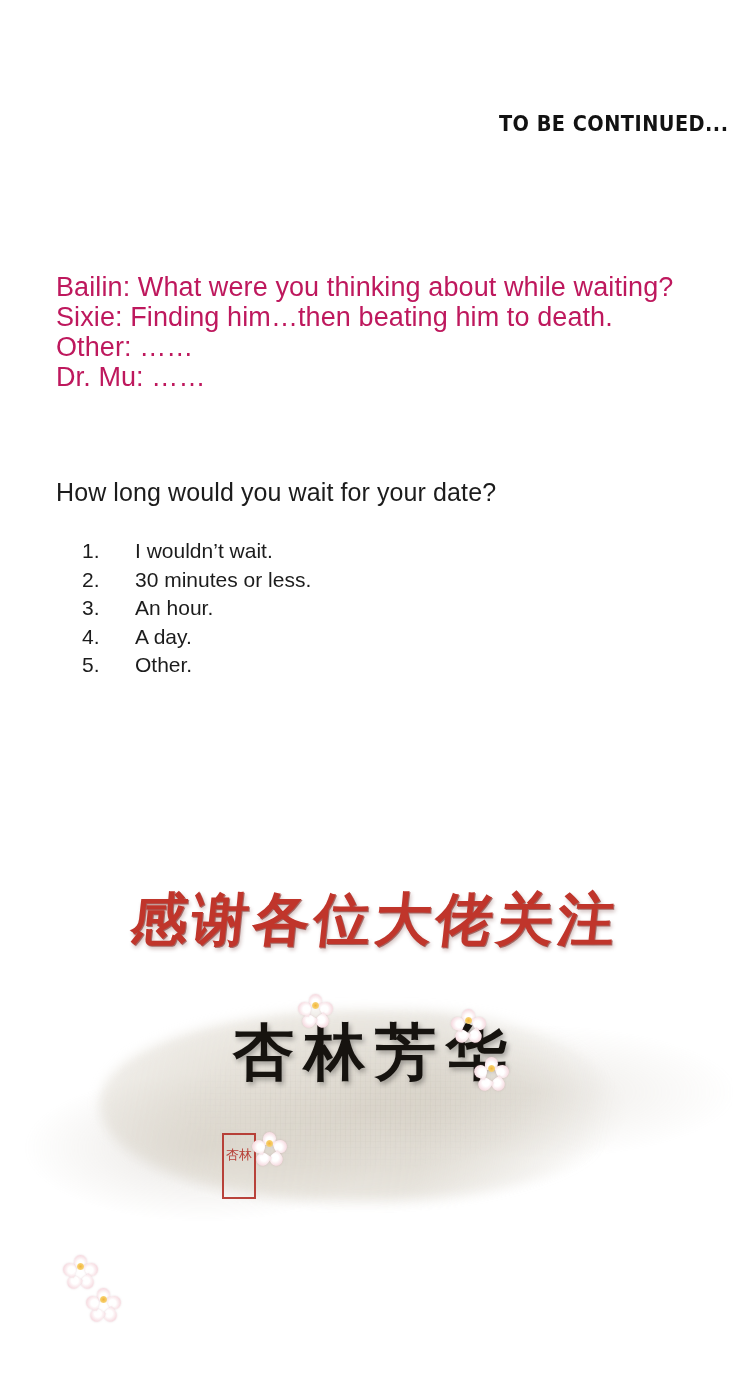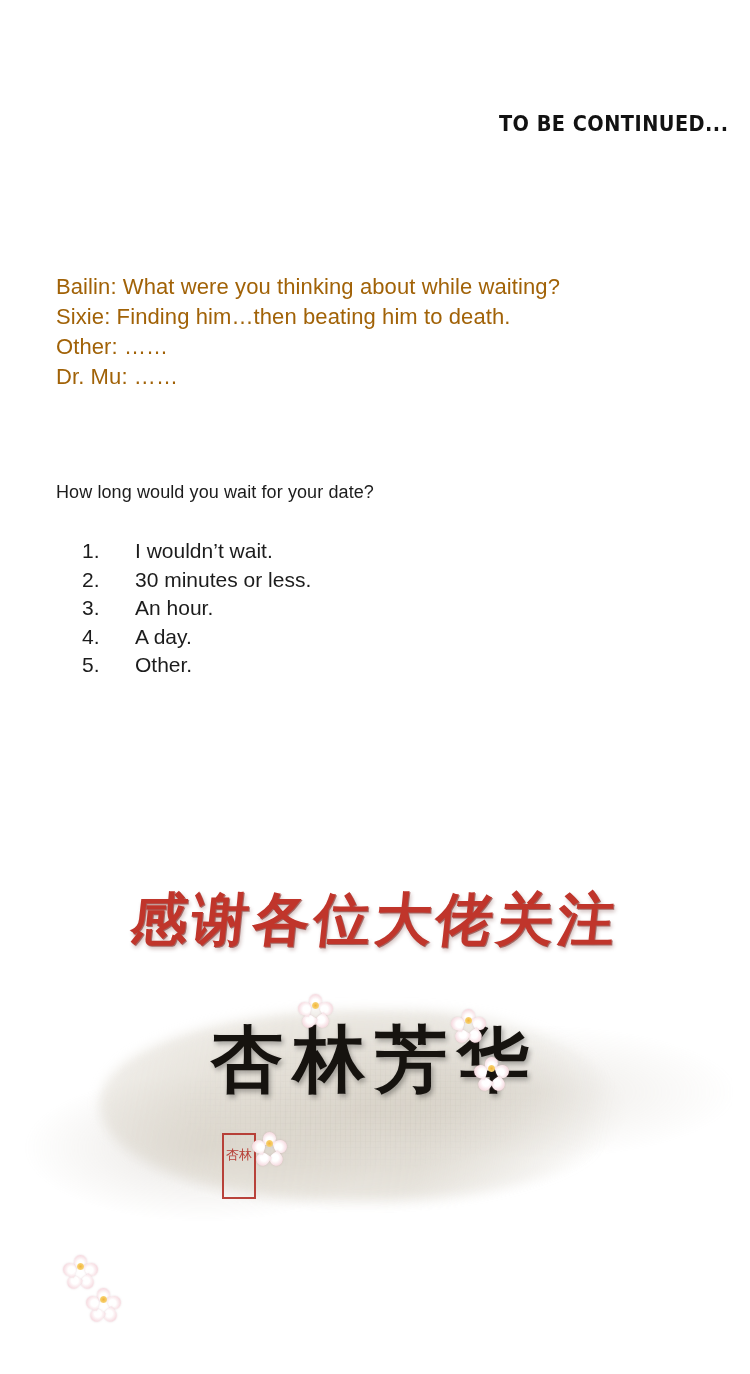--- a/index.html
+++ b/index.html
@@ -39,33 +39,33 @@
   }
 
   
   .dialogue {
     position: absolute;
     left: 56px;
     top: 272px;
     width: 640px;
   }
   .dialogue-line {
-    font-size: 22px;
+    font-size: 27px;
     line-height: 30px;
-    color: #a16207;
+    color: #be185d;
     white-space: pre;
     letter-spacing: 0.1px;
   }
 
   
   .question {
     position: absolute;
     left: 56px;
     top: 477px;
-    font-size: 18px;
+    font-size: 25px;
     line-height: 30px;
     color: #1c1c1c;
     letter-spacing: 0.1px;
   }
 
   
   .options {
     position: absolute;
     left: 82px;
     top: 537px;
@@ -152,21 +152,21 @@
   }
 
   .title-art {
     position: absolute;
     left: 0;
     right: 0;
     top: 152px;
     text-align: center;
     font-family: "DejaVu Serif", serif;
     font-weight: 700;
-    font-size: 72px;
+    font-size: 61px;
     letter-spacing: 10px;
     color: #16130f;
     text-shadow: 2px 3px 5px rgba(0,0,0,0.30);
   }
 
   .seal {
     position: absolute;
     left: 222px;
     top: 273px;
     width: 34px;

